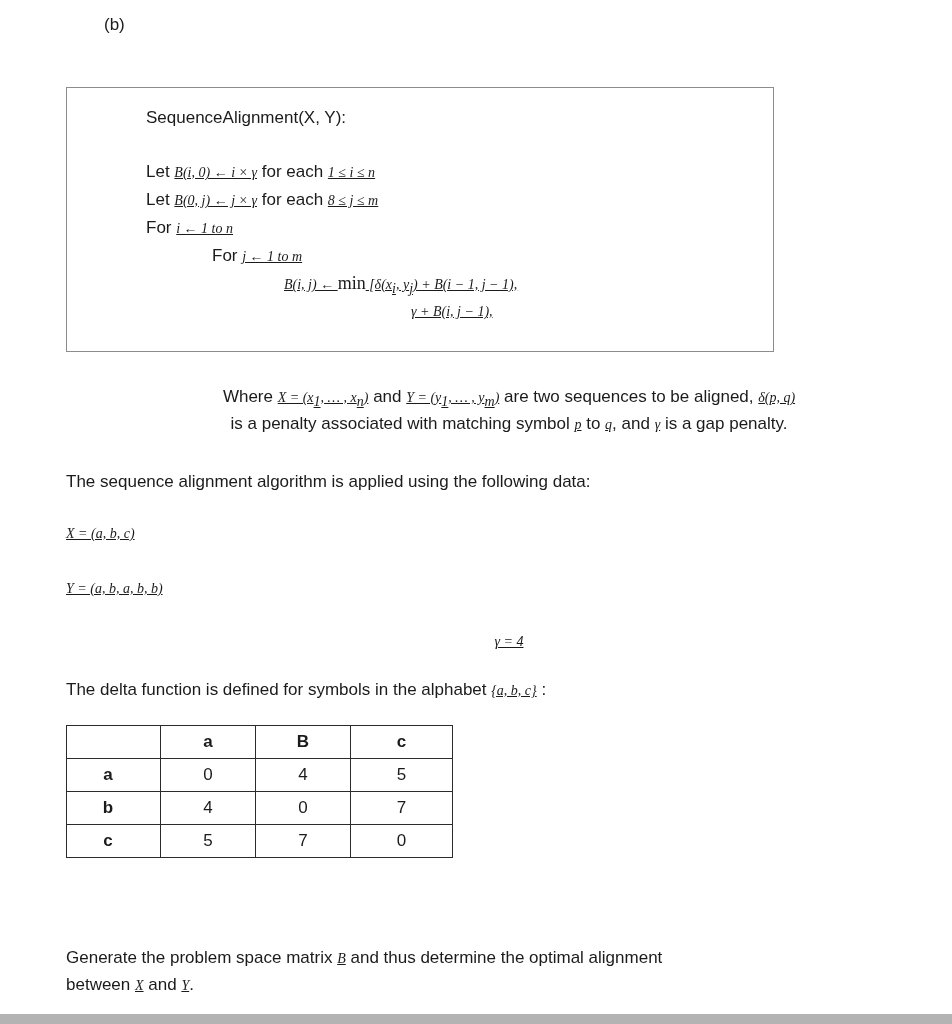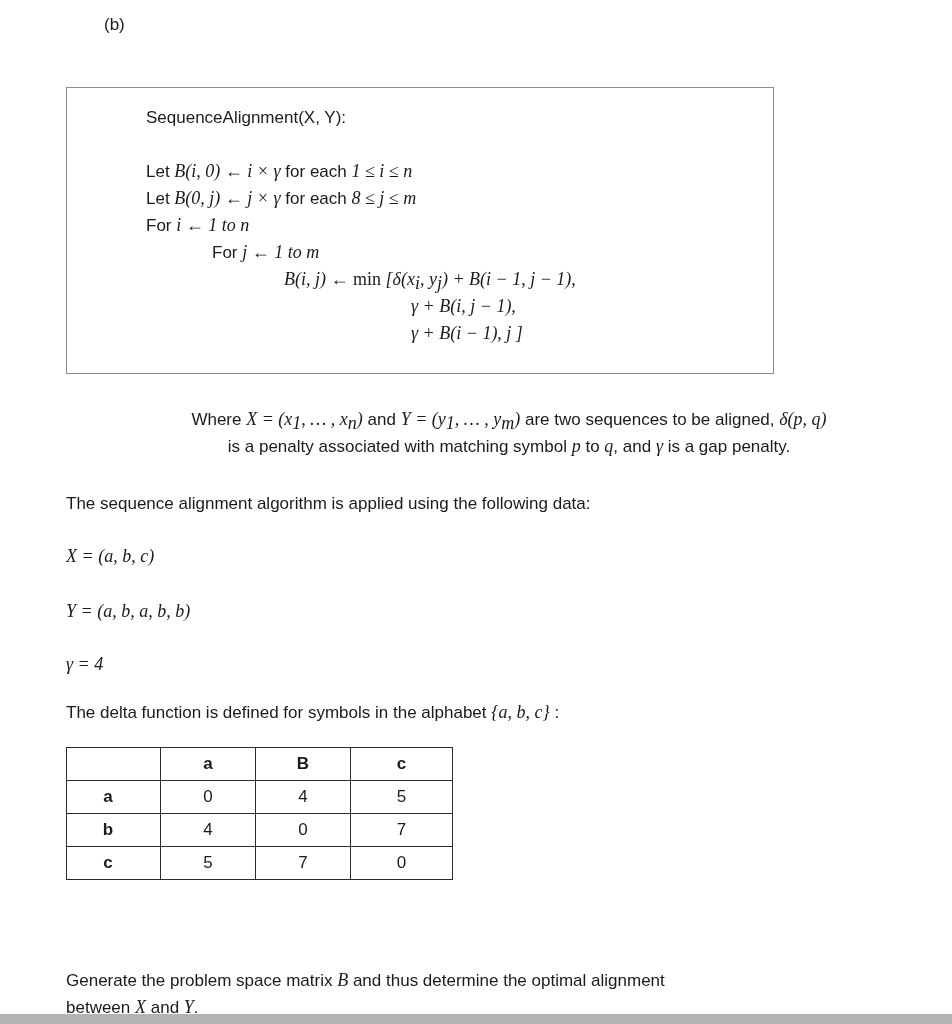--- a/index.html
+++ b/index.html
@@ -4,21 +4,21 @@
 <style>
   * { margin:0; padding:0; box-sizing:border-box; }
   html, body { background:#ffffff; }
   body {
     width:952px; height:1024px; position:relative; overflow:hidden;
     font-family:"Liberation Sans", sans-serif;
     font-size:17px; line-height:26px;
     color: var(--text, #1b1b1b);
     background: var(--page-bg, #ffffff);
   }
-  .m  { font-family:"Liberation Serif", serif; font-style:italic; font-size:18px; }
+  .m  { font-family:"Liberation Serif", serif; font-style:italic; font-size:14px;text-decoration:underline; }
   .mr { font-family:"Liberation Serif", serif; font-style:normal; font-size:18px; }
   sub { font-size:70%; line-height:0; }
   sub.m { font-family:"Liberation Serif", serif; font-style:italic; }
 
   .intro { display:flex; gap:7px; padding-top:12px; margin-left:104px; }
 
   .algo-box {
     margin:49px 0 0 66px; width:708px;
     border:1px solid var(--box-border, #8c8c8c);
     padding:16px 8px 26px 0;
@@ -27,21 +27,21 @@
   .algo-line.ind2 { padding-left:145px; }
   .algo-line.ind3 { padding-left:217px; }
   .algo-line.ind4 { padding-left:344px; }
   .spacer { height:27px; }
 
   .para { margin-left:66px; }
   .where-para   { margin-top:32px;text-align:center; }
   .applied-line { margin-top:31px; }
   .data-x       { margin-top:26px; }
   .data-y       { margin-top:29px; }
-  .data-gamma   { margin-top:27px; }
+  .data-gamma   { margin-top:27px;text-align:center; }
   .delta-intro  { margin-top:22px; }
   .closing      { margin-top:87px; }
 
   table.delta-table { border-collapse:collapse; margin:21px 0 0 66px; }
   table.delta-table td {
     border:1px solid var(--table-border, #2b2b2b);
     height:33px; text-align:center; vertical-align:middle;
   }
   td.c1 { width:94px; }
   td.c2 { width:95px; }
@@ -72,21 +72,20 @@
 
     <div class="algo-line"><span>Let </span><span class="m">B(0, j) ← j × γ</span><span> for each </span><span class="m">8 ≤ j ≤ m</span></div>
 
     <div class="algo-line"><span>For </span><span class="m">i ← 1 to n</span></div>
 
     <div class="algo-line ind2"><span>For </span><span class="m">j ← 1 to m</span></div>
 
     <div class="algo-line ind3"><span class="m">B(i, j) ← </span><span class="mr">min</span><span class="m"> [δ(x</span><sub class="m">i</sub><span class="m">, y</span><sub class="m">j</sub><span class="m">) + B(i − 1, j − 1),</span></div>
 
     <div class="algo-line ind4 m">γ + B(i, j − 1),</div>
-    <div class="algo-line ind4 m">γ + B(i − 1), j ]</div>
   </div>
 
   <div class="para where-para">
     <div><span>Where </span><span class="m">X = (x</span><sub class="m">1</sub><span class="m">, … , x</span><sub class="m">n</sub><span class="m">)</span><span> and </span><span class="m">Y = (y</span><sub class="m">1</sub><span class="m">, … , y</span><sub class="m">m</sub><span class="m">)</span><span> are two sequences to be aligned, </span><span class="m">δ(p, q)</span></div>
     <div><span>is a penalty associated with matching symbol </span><span class="m">p</span><span> to </span><span class="m">q</span><span>, and </span><span class="m">γ</span><span> is a gap penalty.</span></div>
   </div>
 
   <div class="para applied-line">The sequence alignment algorithm is applied using the following data:</div>
 
   <div class="para data-x m">X = (a, b, c)</div>

